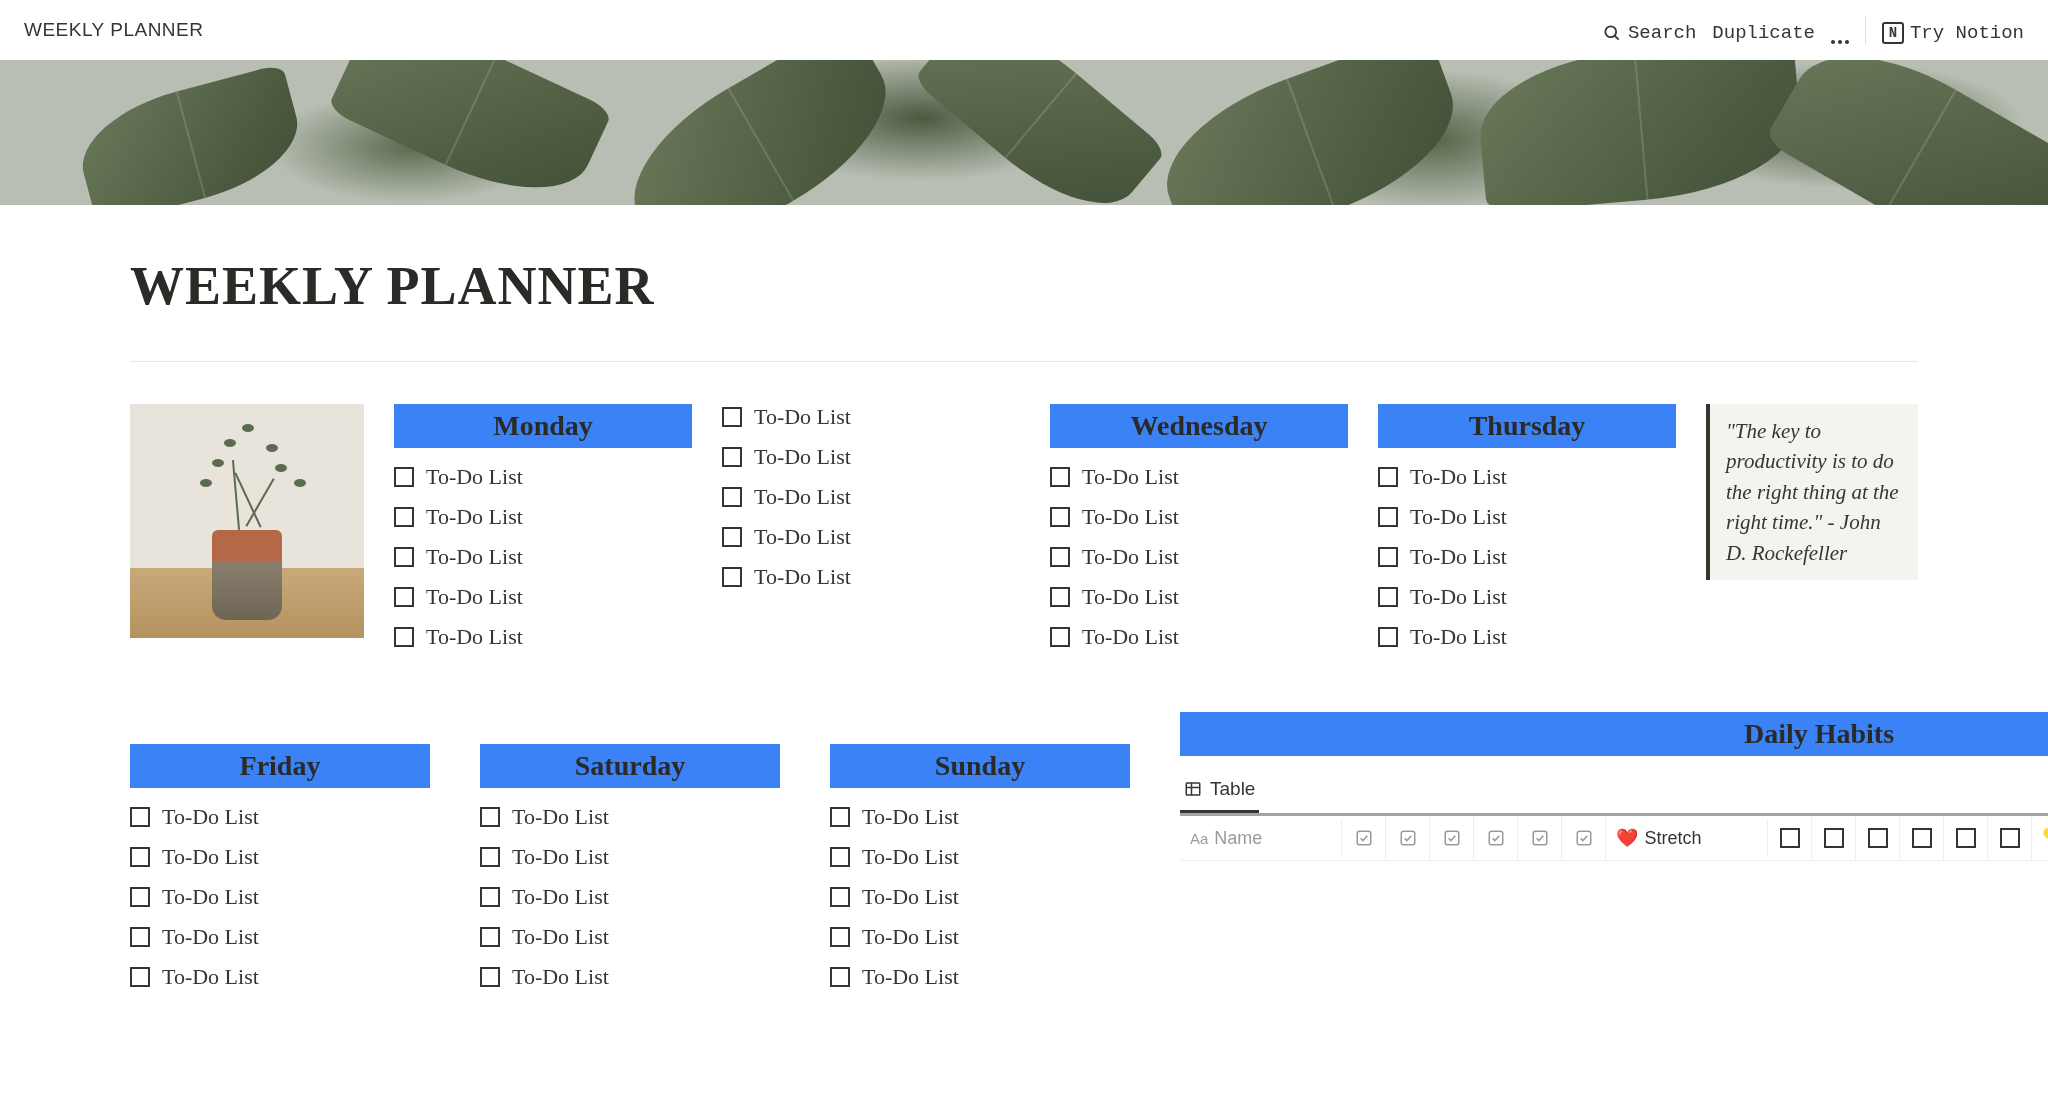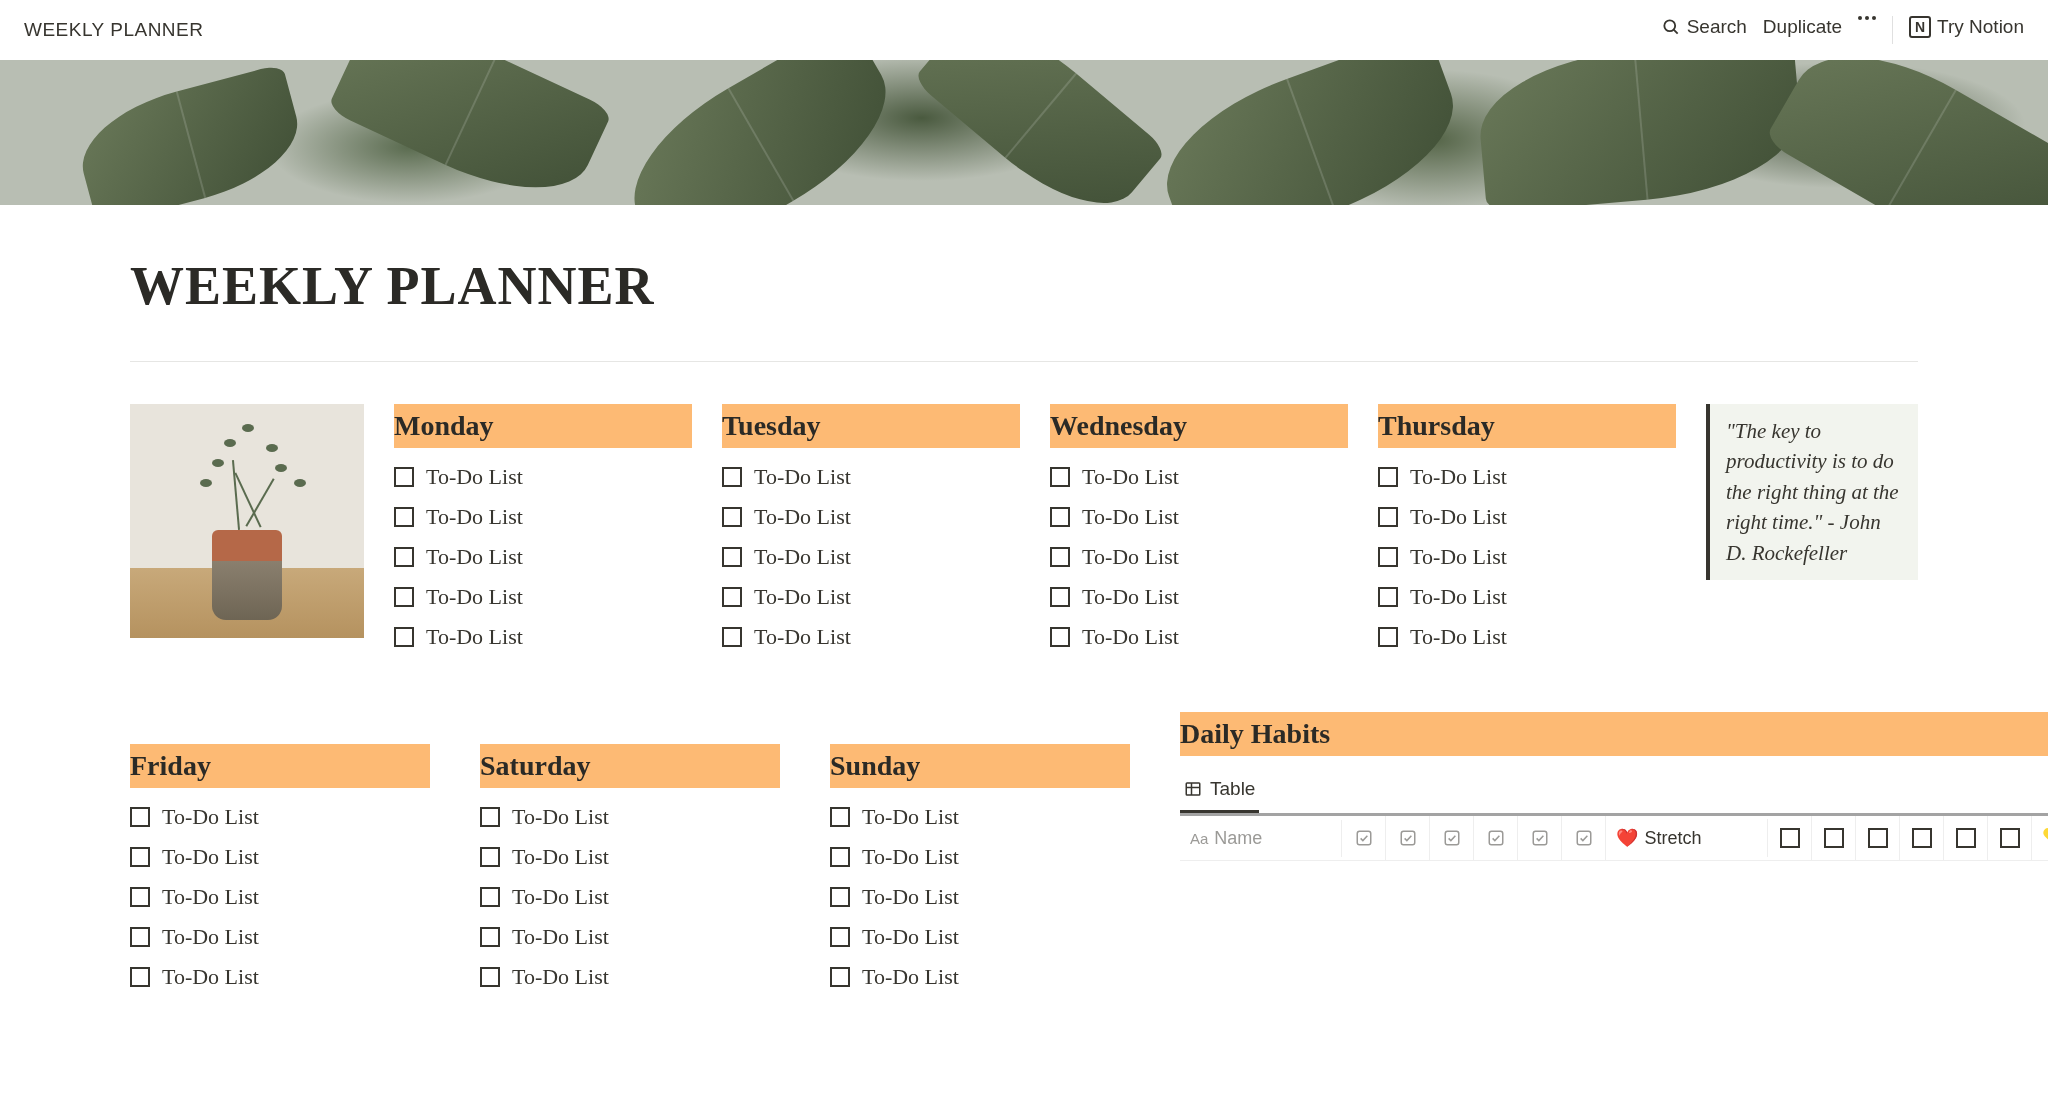--- a/index.html
+++ b/index.html
@@ -12,21 +12,21 @@
 }
 .topbar {
   display: flex;
   align-items: center;
   justify-content: space-between;
   height: 60px;
   padding: 0 24px;
   font-family: -apple-system, BlinkMacSystemFont, 'Segoe UI', sans-serif;
 }
 .topbar-left { font-size: 19px; font-weight: 400; color: #37352f; letter-spacing: 0.5px; }
-.topbar-right { display: flex; align-items: flex-start; gap: 16px; }
+.topbar-right { display: flex; align-items: flex-end; gap: 16px; font-family: Liberation Mono, monospace; }
 .topbar-item { display: flex; align-items: center; gap: 6px; cursor: pointer; font-size: 19px; color: #37352f; }
 .icon-search { width: 20px; height: 20px; }
 .topbar-sep { width: 1px; height: 28px; background: #e0e0e0; }
 .notion-logo { width: 22px; height: 22px; border: 2px solid #37352f; border-radius: 3px; display: flex; align-items: center; justify-content: center; font-weight: bold; font-size: 14px; }
 .dots { display: flex; gap: 3px; }
 .dots span { width: 4px; height: 4px; border-radius: 50%; background: #37352f; }
 
 .cover {
   height: 145px;
   background:
@@ -70,27 +70,28 @@
   border-radius: 6px 6px 14px 14px;
 }
 .plant-branch { position: absolute; background: #5a6b4f; }
 .pb1 { width: 2px; height: 60px; left: 50%; bottom: 108px; transform: rotate(-25deg); }
 .pb2 { width: 2px; height: 70px; left: 45%; bottom: 108px; transform: rotate(-5deg); }
 .pb3 { width: 2px; height: 55px; left: 55%; bottom: 108px; transform: rotate(30deg); }
 .small-leaf { position: absolute; width: 12px; height: 8px; background: #5a6b4f; border-radius: 50%; }
 
 .day-col { flex: 1; min-width: 0; }
 .day-head {
-  background: #fdba74;
+  background: #3b82f6;
   padding: 6px 0;
   font-size: 28px;
   font-weight: bold;
   font-family: Georgia, serif;
   color: #2b2a26;
   margin-bottom: 16px;
+  text-align: center;
 }
 .todo { display: flex; align-items: center; gap: 12px; margin-bottom: 14px; cursor: pointer; text-align: center; }
 .cb { width: 20px; height: 20px; border: 2px solid #37352f; flex-shrink: 0; }
 .todo-label { font-size: 22px; color: #37352f; font-family: Georgia, serif; }
 
 .quote-box {
   width: 212px;
   flex-shrink: 0;
   background: #f2f4ee;
   border-left: 4px solid #37352f;
@@ -209,21 +210,20 @@
           <div class="cb"></div>
           <span class="todo-label">To-Do List</span>
         </div>
       <div class="todo">
           <div class="cb"></div>
           <span class="todo-label">To-Do List</span>
         </div>
     </div>
 
     <div class="day-col">
-      <div class="day-head">Tuesday</div>
       <div class="todo">
           <div class="cb"></div>
           <span class="todo-label">To-Do List</span>
         </div>
       <div class="todo">
           <div class="cb"></div>
           <span class="todo-label">To-Do List</span>
         </div>
       <div class="todo">
           <div class="cb"></div>

